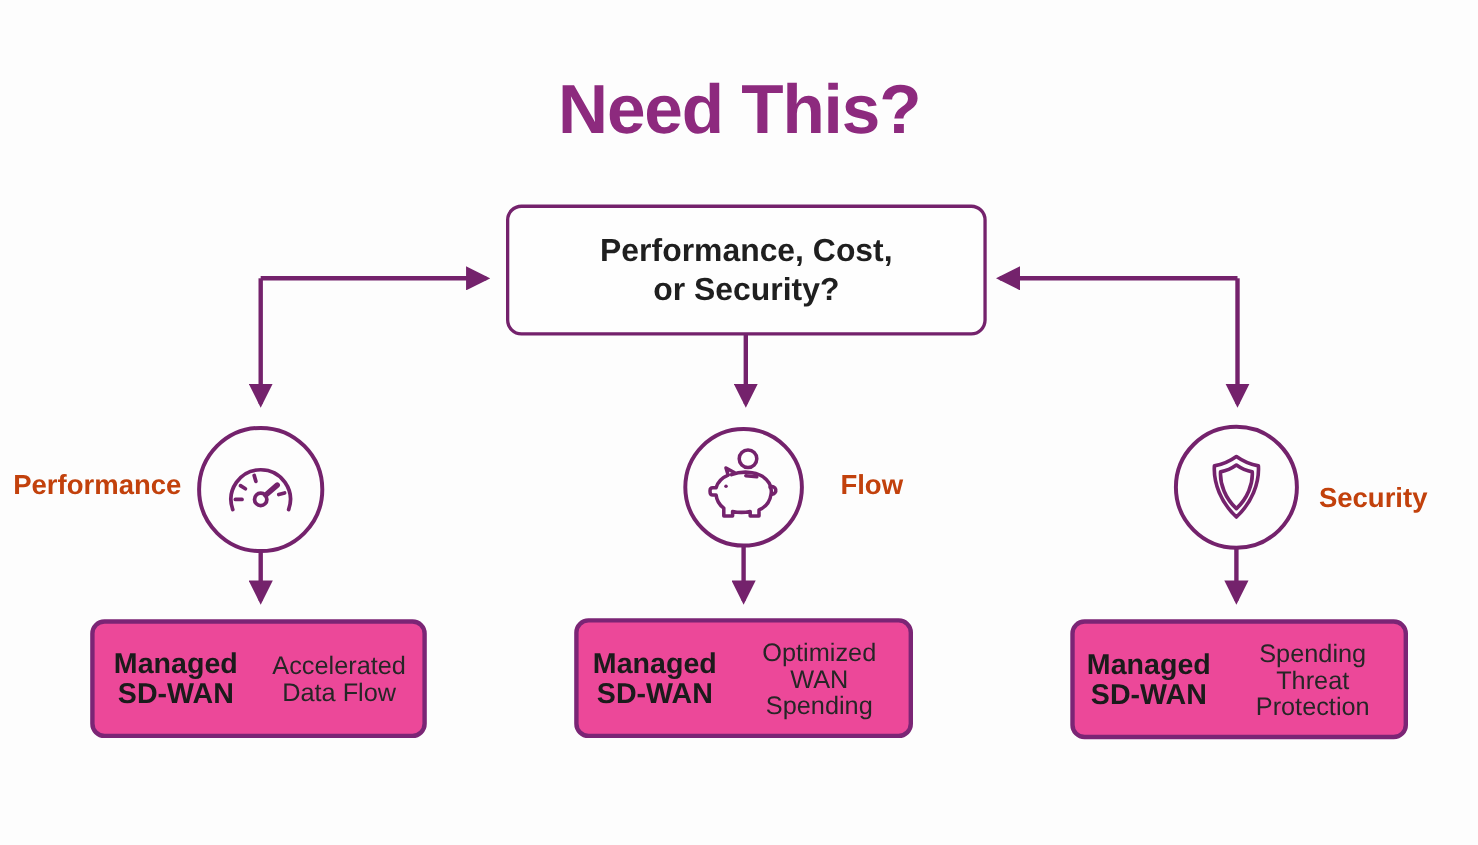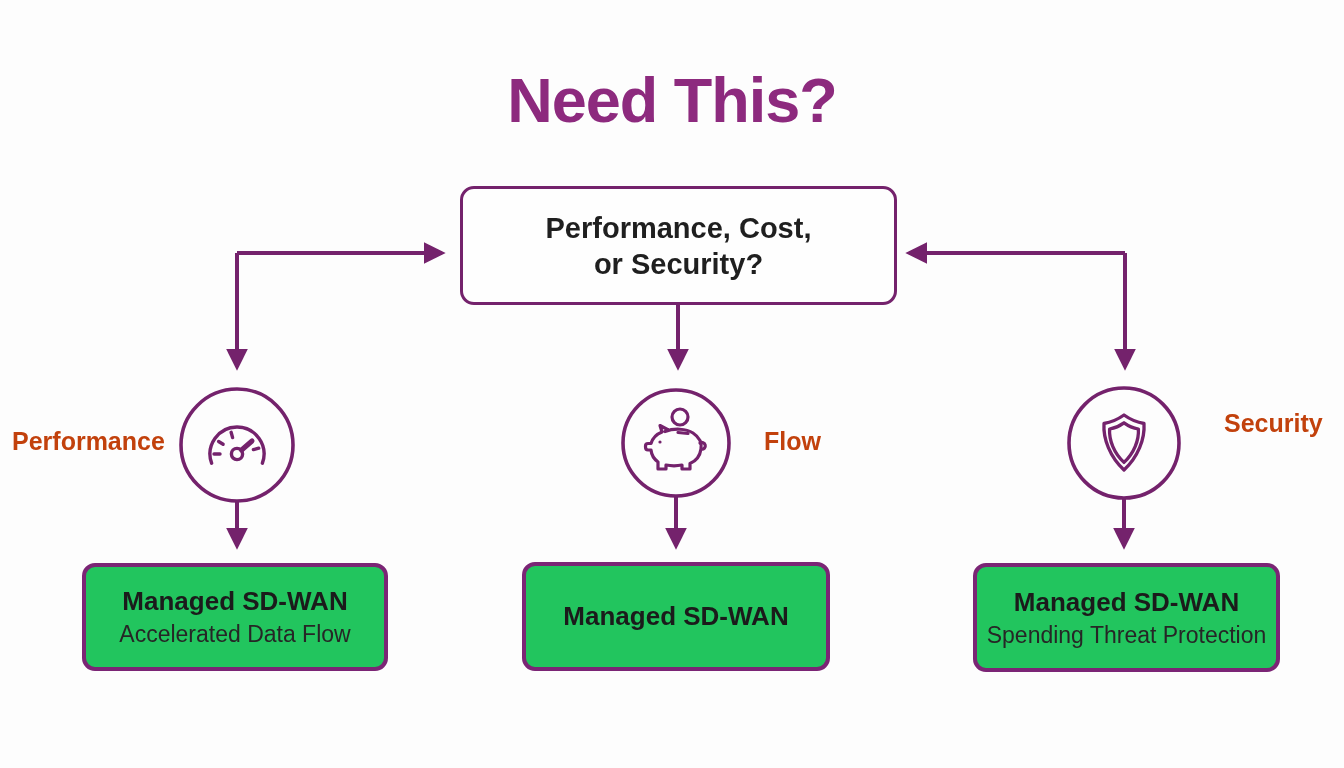--- a/index.html
+++ b/index.html
@@ -21,24 +21,24 @@
   }
   .decision-box .line{
     font-size:29px;font-weight:bold;color:#1f1f1f;line-height:36px;
   }
   .branch-label{
     font-size:25px;font-weight:bold;color:#c2410c;line-height:27px;
     white-space:nowrap;
   }
   .lbl-performance{left:12px;top:428px;width:150px;text-align:center;}
   .lbl-cost{left:764px;top:428px;}
-  .lbl-security{left:1199px;top:410px;margin-left:25px;}
+  .lbl-security{left:1199px;top:440px;}
   .result-box{
-    border:4px solid #7b2575;border-radius:13px;background:#22c55e;
-    display:flex;flex-direction:column;align-items:center;justify-content:center;
+    border:4px solid #7b2575;border-radius:13px;background:#ec4899;
+    display:flex;flex-direction:row;align-items:center;justify-content:center;
     text-align:center;gap:7px;padding:0 4px;box-sizing:border-box;
   }
   .result-performance{left:82px;top:563px;width:306px;height:108px;}
   .result-cost{left:522px;top:562px;width:308px;height:109px;}
   .result-security{left:973px;top:563px;width:307px;height:109px;}
   .result-title{font-size:26px;font-weight:bold;color:#1b1b1b;line-height:27px;}
   .result-subtitle{font-size:23px;font-weight:400;color:#262626;line-height:24px;}
   svg.diagram-layer{left:0;top:0;pointer-events:none;}
 </style>
 </head>
@@ -123,19 +123,20 @@
   <div class="abs branch-label lbl-performance">Performance</div>
   <div class="abs branch-label lbl-cost">Flow</div>
   <div class="abs branch-label lbl-security">Security</div>
 
   <div class="abs result-box result-performance">
     <div class="result-title">Managed SD-WAN</div>
     <div class="result-subtitle">Accelerated Data Flow</div>
   </div>
   <div class="abs result-box result-cost">
     <div class="result-title">Managed SD-WAN</div>
+    <div class="result-subtitle">Optimized WAN Spending</div>
   </div>
   <div class="abs result-box result-security">
     <div class="result-title">Managed SD-WAN</div>
     <div class="result-subtitle">Spending Threat Protection</div>
   </div>
 
 </div>
 
 </body></html>

